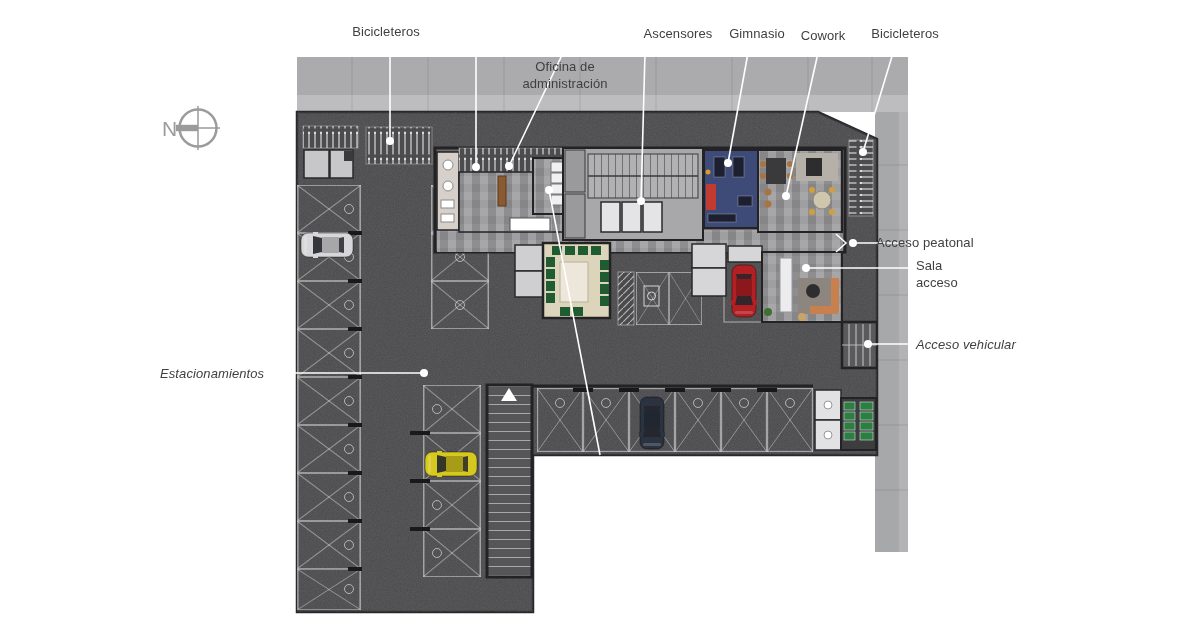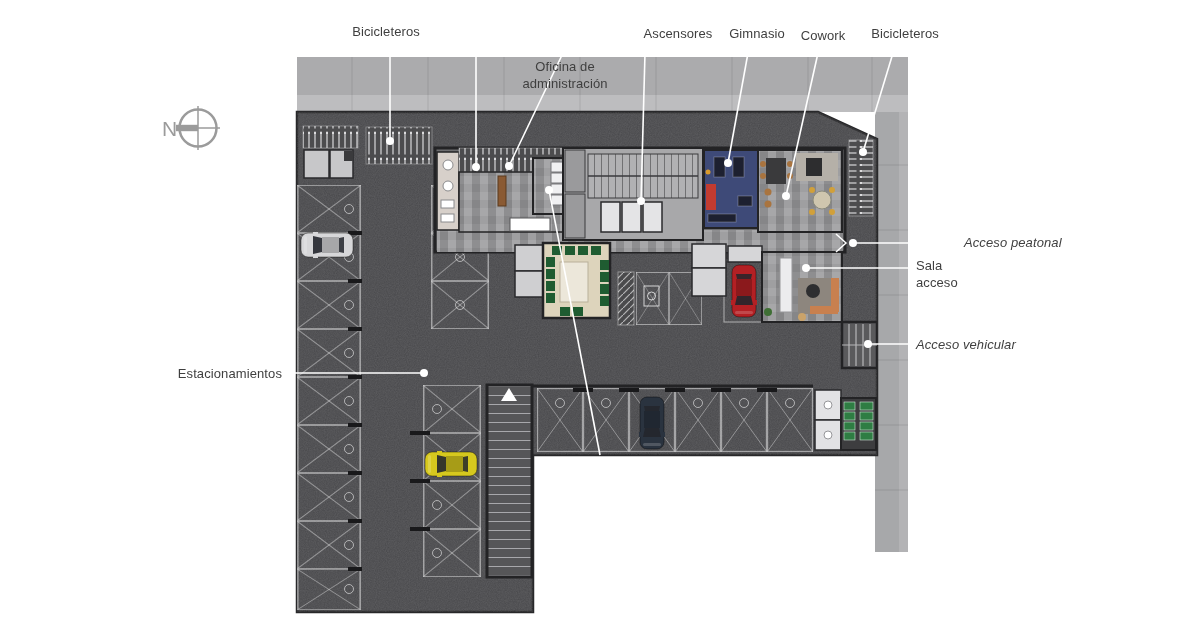--- a/index.html
+++ b/index.html
@@ -2,21 +2,21 @@
 <html><head>
 <meta charset="utf-8">
 <style>
   html,body{margin:0;padding:0;background:#ffffff;}
   .stage{position:relative;width:1200px;height:628px;background:#fff;overflow:hidden;
          font-family:"Liberation Sans","DejaVu Sans",sans-serif;}
   .stage svg{position:absolute;left:0;top:0;}
   .lbl{position:absolute;font-size:13px;line-height:17px;color:#3f3f3f;
        white-space:pre-line;letter-spacing:.1px;}
   .lbl.c{text-align:center;}
-  .lbl.r{text-align:right;}
+  .lbl.r{font-style:italic;}
 </style>
 </head>
 <body>
 
 <div class="stage">
 
 <svg width="1200" height="628" viewBox="0 0 1200 628">
   <defs>
     <clipPath id="plan-clip">
       <polygon points="297,112 818,112 877,139 877,455 533,455 533,612 297,612"></polygon>
@@ -417,19 +417,19 @@
   </g>
 </svg>
 
 <div class="lbl c" style="left:336px;top:23px;width:100px;">Bicicleteros</div>
 <div class="lbl c" style="left:500px;top:15px;width:130px;margin-top:43px;">Oficina de
 administración</div>
 <div class="lbl c" style="left:628px;top:25px;width:100px;">Ascensores</div>
 <div class="lbl c" style="left:707px;top:25px;width:100px;">Gimnasio</div>
 <div class="lbl c" style="left:773px;top:15px;width:100px;margin-top:12px;">Cowork</div>
 <div class="lbl c" style="left:855px;top:25px;width:100px;">Bicicleteros</div>
-<div class="lbl" style="left:964px;top:234px;font-style:italic;">Acceso peatonal</div>
+<div class="lbl" style="left:876px;top:234px;">Acceso peatonal</div>
 <div class="lbl" style="left:916px;top:257px;">Sala
 acceso</div>
 <div class="lbl" style="left:916px;top:336px;font-style:italic;">Acceso vehicular</div>
 <div class="lbl r" style="left:160px;top:365px;width:122px;">Estacionamientos</div>
 
 </div>
 
 </body></html>

